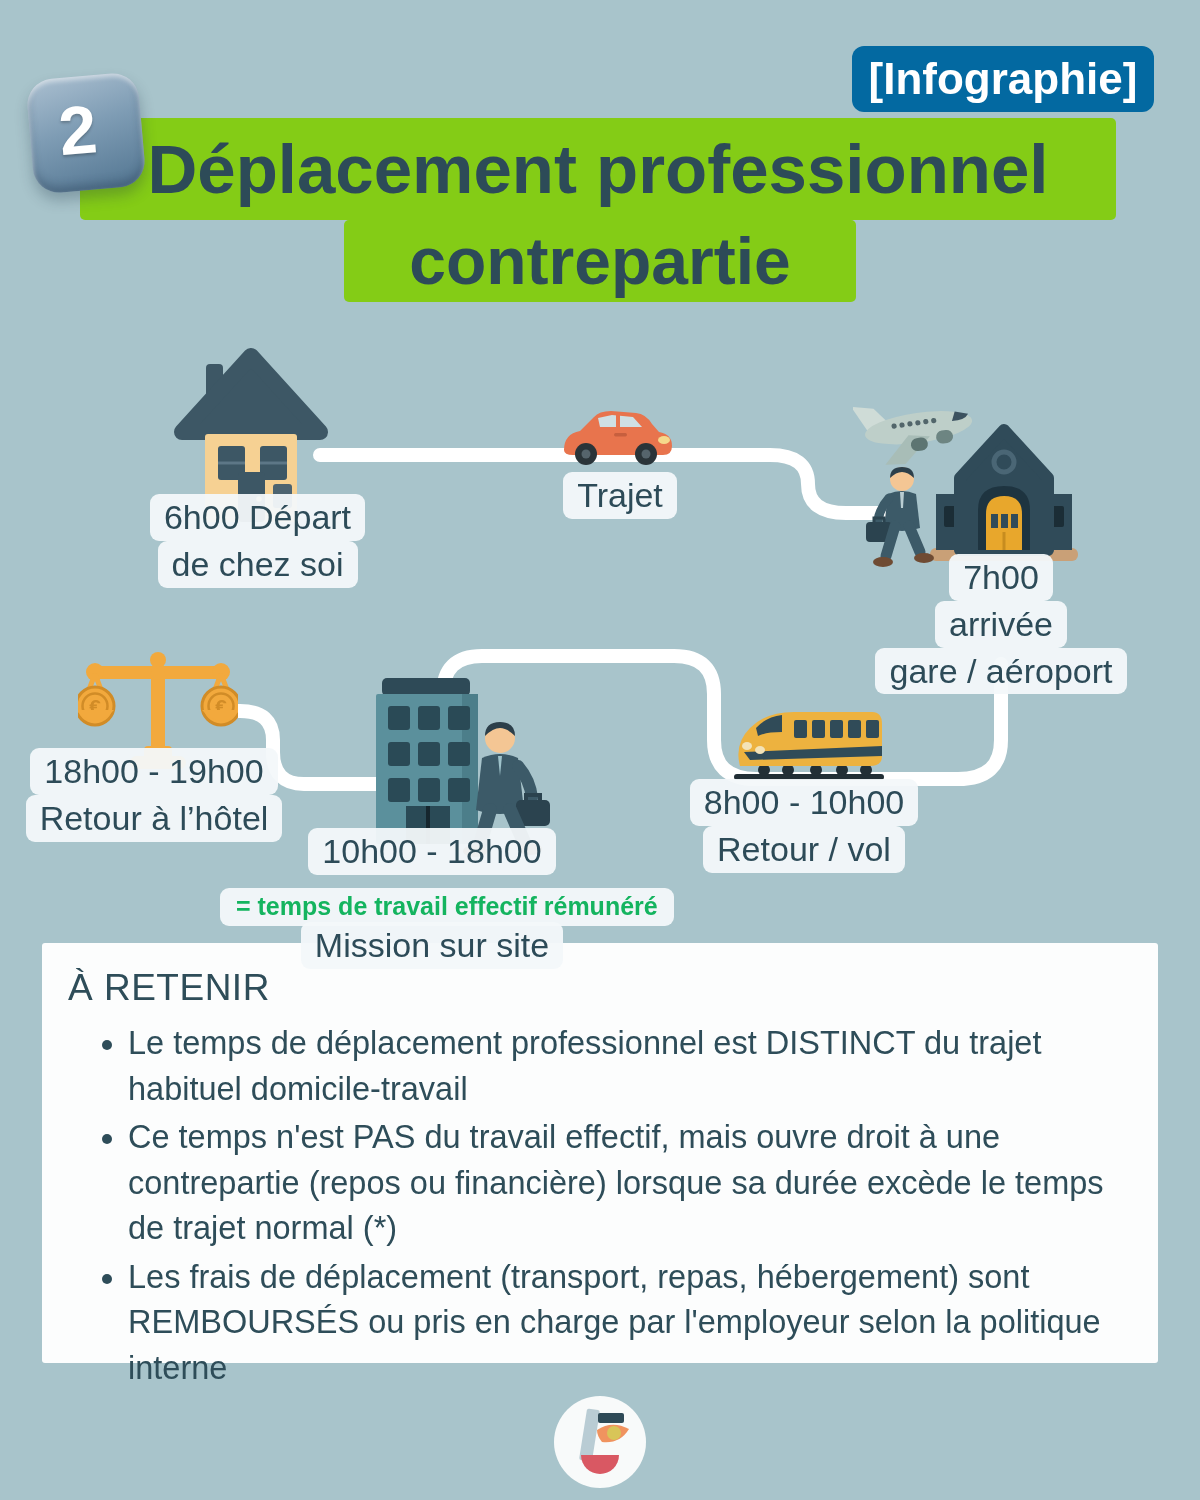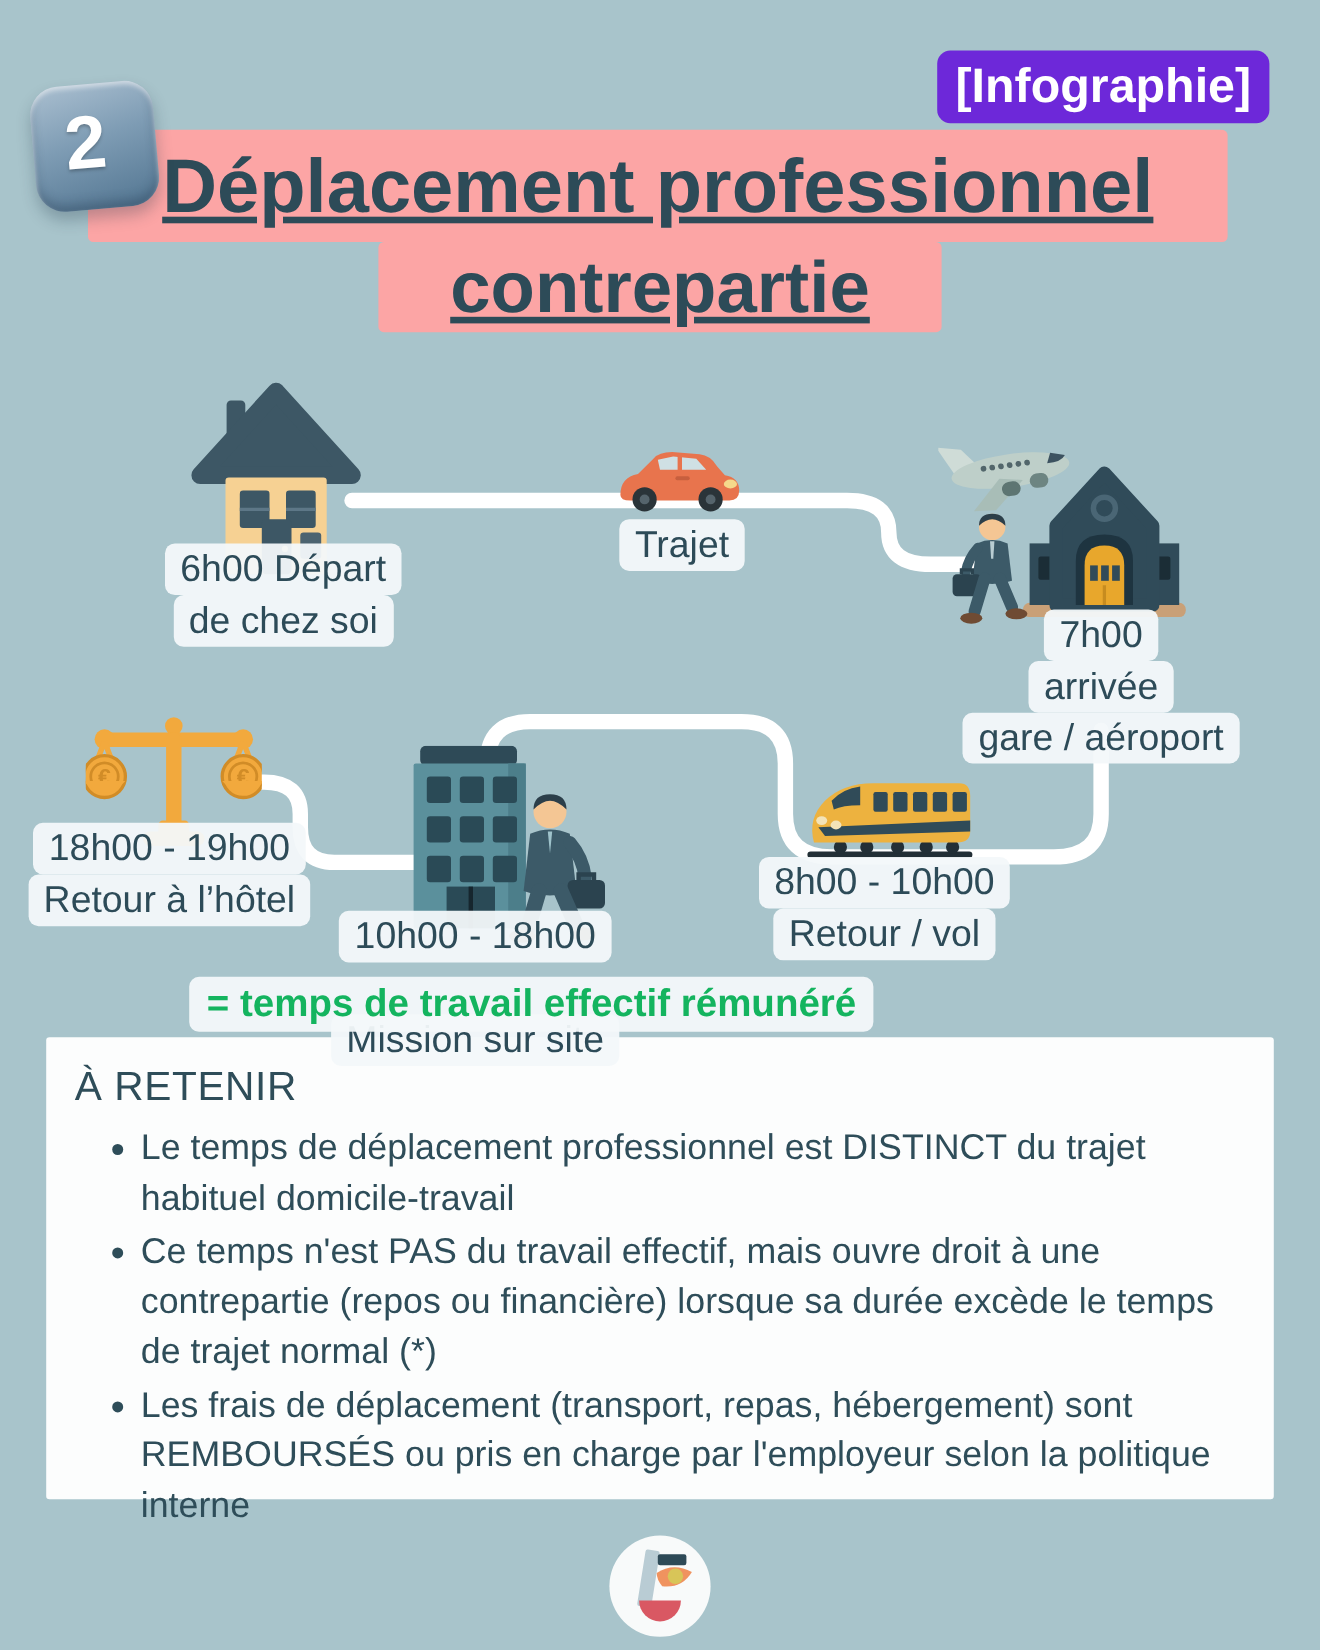--- a/index.html
+++ b/index.html
@@ -2,42 +2,42 @@
 <html><head>
 <meta charset="utf-8">
 <style>
   * { margin:0; padding:0; box-sizing:border-box; }
   html,body { width:1200px; }
   body { font-family:"Liberation Sans", sans-serif; }
   .page { position:relative; width:1200px; height:1500px; background:#a8c4cb; overflow:hidden; }
 
   
   .badge { position:absolute; left:852px; top:46px; width:302px; height:66px;
-           background:#6d28d9; color:#fff; font-size:44px; font-weight:bold;
+           background:#0369a1; color:#fff; font-size:44px; font-weight:bold;
            border-radius:12px; display:flex; align-items:center; justify-content:center; }
   .keycap { position:absolute; left:30px; top:76px; width:112px; height:114px; border-radius:26px;
             background:linear-gradient(165deg,#aabfd0 0%,#7e9cb4 45%,#527591 100%);
             box-shadow:0 8px 14px rgba(30,50,70,.28), inset 0 3px 5px rgba(255,255,255,.55), inset 0 -6px 10px rgba(20,40,60,.28);
             transform:rotate(-5deg); display:flex; align-items:center; justify-content:center; z-index:3; }
   .keycap span { color:#fff; font-size:68px; font-weight:bold; margin:-8px 8px 0 -8px;
                  text-shadow:0 2px 3px rgba(0,0,0,.25); }
-  .title-row { position:absolute; background:#fca5a5; border-radius:5px; display:flex;
-               align-items:center; justify-content:center; color:#2d4b58; font-weight:bold; z-index:2;text-decoration:underline; }
+  .title-row { position:absolute; background:#84cc16; border-radius:5px; display:flex;
+               align-items:center; justify-content:center; color:#2d4b58; font-weight:bold; z-index:2; }
   .title-row.l1 { left:80px; top:118px; width:1036px; height:102px; font-size:69px; }
   .title-row.l2 { left:344px; top:220px; width:512px; height:82px; font-size:66px; }
 
   
   .flow-paths { position:absolute; left:0; top:0; width:1200px; height:1500px; z-index:1; }
   .icon { position:absolute; z-index:2; }
 
   
   .lbl-col { position:absolute; display:flex; flex-direction:column; align-items:center; z-index:4; }
   .lbl { background:rgba(243,248,250,.95); border-radius:9px; padding:2px 14px;
          color:#2d4b58; font-size:34px; font-weight:500; line-height:1.26; white-space:nowrap; }
-  .lbl.green { color:#14b45f; font-weight:bold; font-size:35px; padding:3px 16px; }
+  .lbl.green { color:#14b45f; font-weight:bold; font-size:25px; padding:3px 16px;margin-left:48px; }
   .lbl-single { position:absolute; z-index:4; }
 
   
   .notes { position:absolute; left:42px; top:943px; width:1116px; height:420px;
            background:#fcfdfd; border-radius:3px; padding:24px 26px; color:#2e4d59; z-index:2; }
   .notes-title { font-size:37px; font-weight:500; letter-spacing:.5px; }
   .notes ul { margin:12px 0 0 0; padding-left:60px; }
   .notes li { font-size:32.5px; font-weight:500; line-height:1.4; margin-bottom:3px; }
 
   .logo { position:absolute; left:552px; top:1394px; width:96px; height:96px; z-index:2; }

